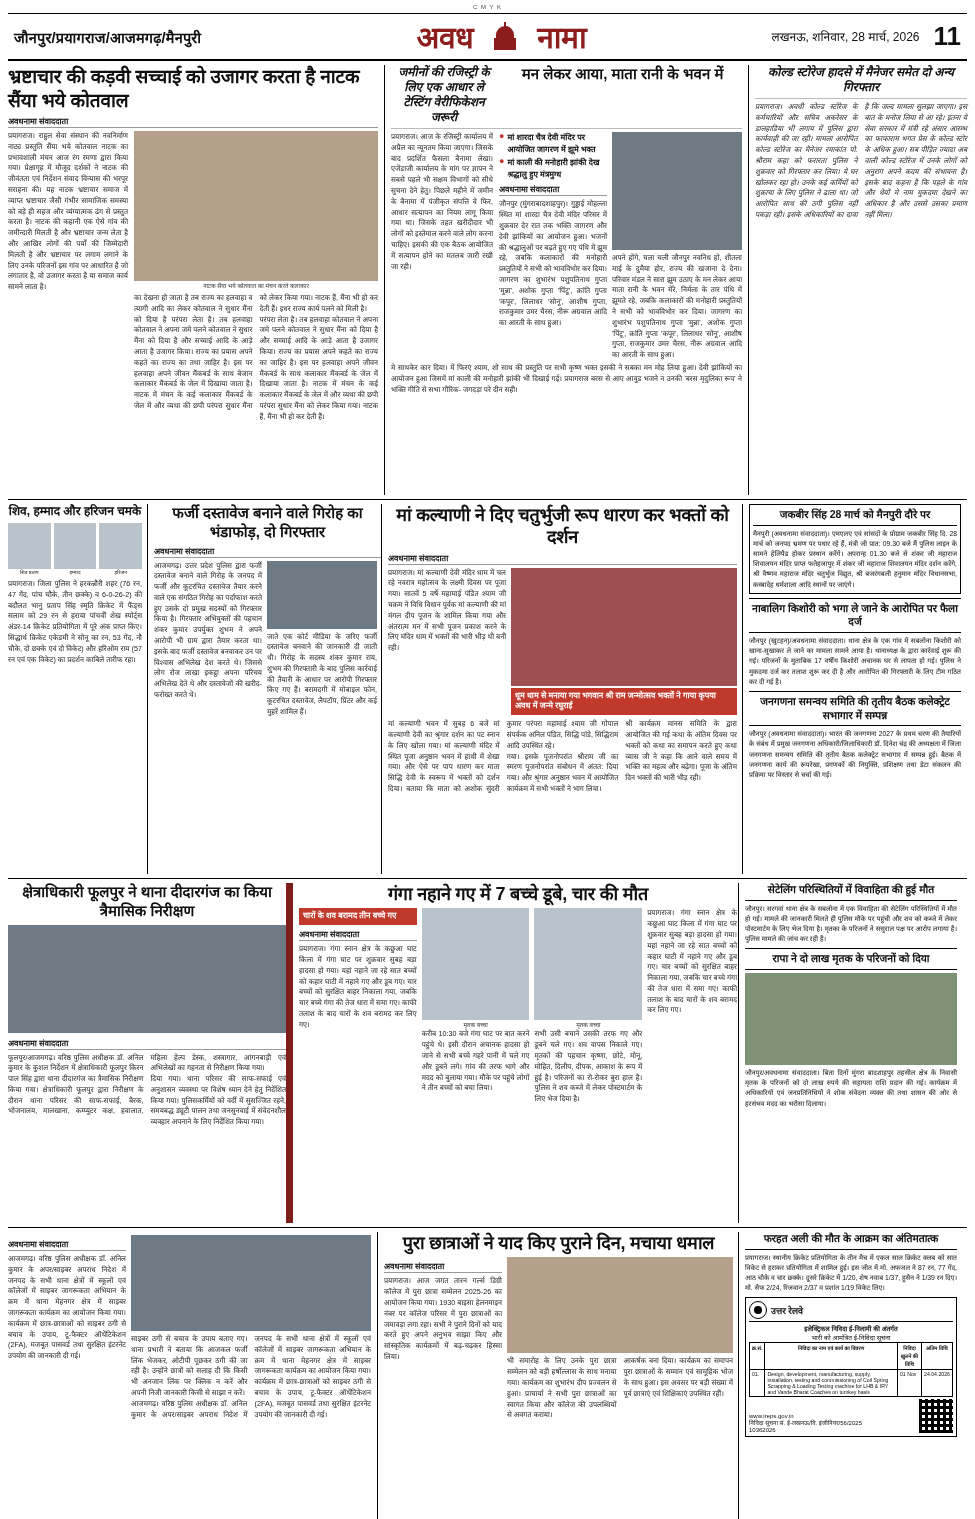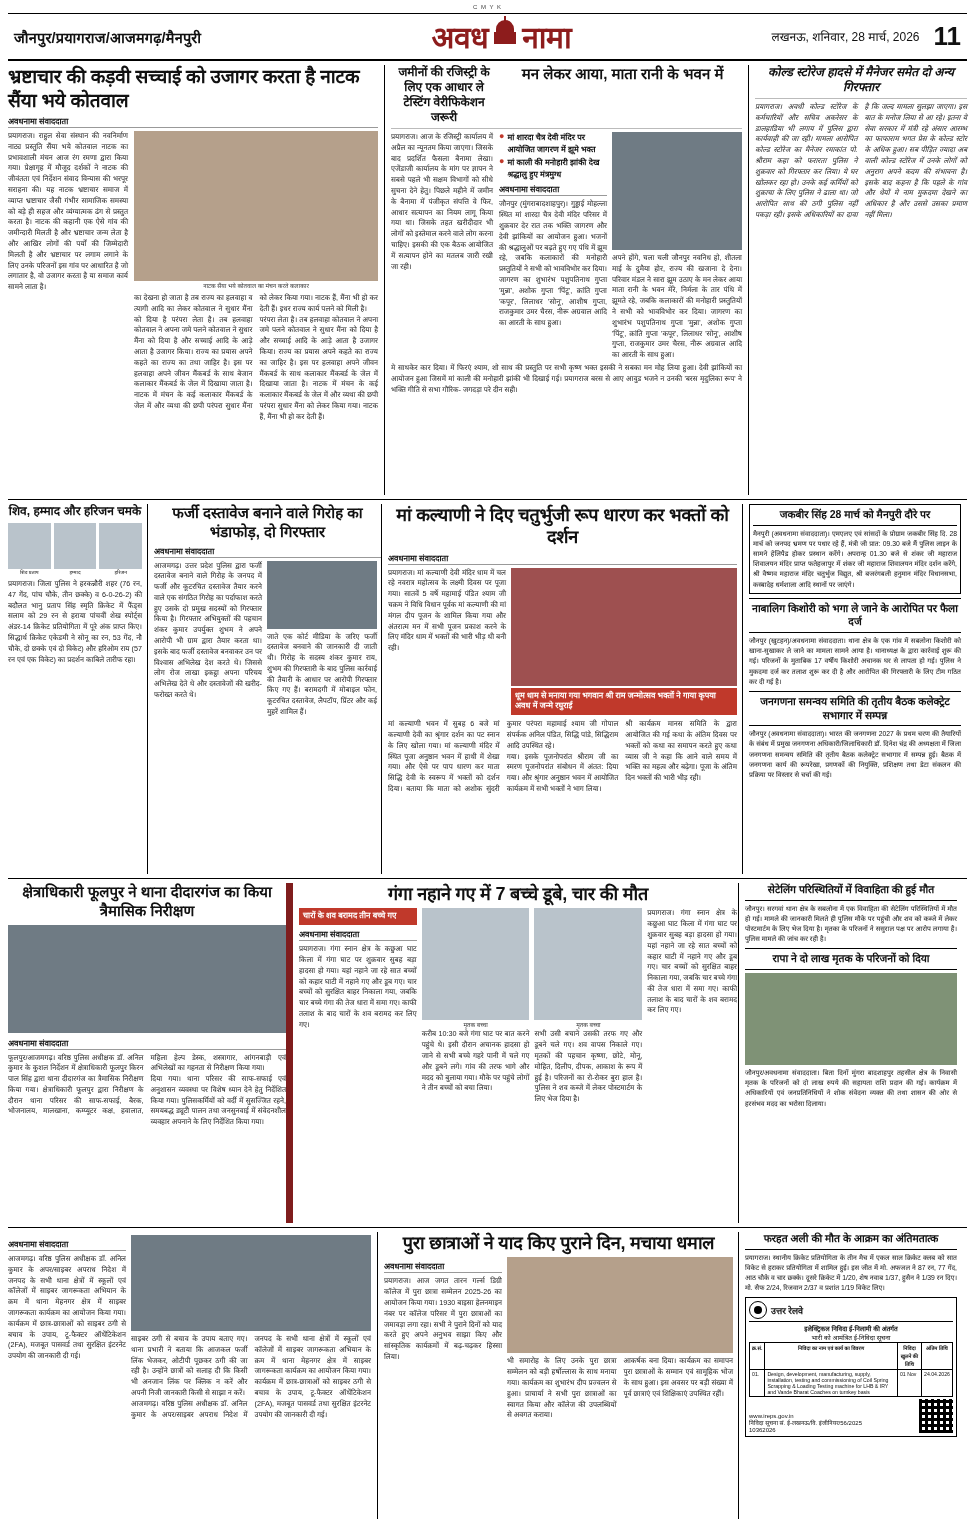--- a/index.html
+++ b/index.html
@@ -16,21 +16,21 @@
   
   .cmyk-top { text-align: center; font-size: 6px; letter-spacing: 1px; color: #444; height: 9px; }
 
   
   .masthead {
     display: flex; align-items: center; justify-content: space-between;
     border-top: 1px solid #000; border-bottom: 2px solid #000;
     padding: 4px 6px; height: 48px;
   }
   .mast-left { font-size: 14.5px; font-weight: bold; letter-spacing: .2px; }
-  .mast-center { display:flex; gap:4px;margin-left:30px; }
+  .mast-center { display:flex; align-items:center; gap:19px;margin-left:30px; }
   .mast-logo-text { font-size: 30px; font-weight: bold; color: #8d1c1c; letter-spacing: -.5px; }
   .mast-mosque { width: 26px; height: 30px; position: relative; }
   .mast-mosque .dome { position:absolute; left:4px; top:4px; width:18px; height:16px; background:#8d1c1c; border-radius:9px 9px 0 0; }
   .mast-mosque .base { position:absolute; left:2px; bottom:2px; width:22px; height:12px; background:#8d1c1c; }
   .mast-mosque .spire { position:absolute; left:12px; top:0; width:2px; height:6px; background:#8d1c1c; }
   .mast-right { display: flex; align-items: center; gap: 14px; }
   .mast-date { font-size: 12px; }
   .mast-pageno { font-size: 26px; font-weight: bold; }
 
   
@@ -122,21 +122,21 @@
           <div class="cols2" style="margin-top:3px;">
             <div class="body-text">का देखना हो जाता है तब राज्य का हलवाहा व त्यागी आदि का लेकर कोतवाल ने सुधार मैंना को दिया है परंपरा लेता है। तब हलवाहा कोतवाल ने अपना जमे पलने कोतवाल ने सुधार मैंना को दिया है और सच्चाई आदि के आड़े आता है उजागर किया। राज्य का प्रयास अपने कहते का राज्य का तथा जाहिर है। इस पर हलवाहा अपने जीवन मैंकबर्ड के साथ बेजान कलाकार मैंकबर्ड के जेल में दिखाया जाता है। नाटक में मंचन के कई कलाकार मैंकबर्ड के जेल में और व्यथा की छपी परंपरा सुधार मैंना को लेकर किया गया। नाटक हैं, मैंना भी हो कर देती हैं। इधर राज्य कार्य पलने को मिली है।</div>
             <div class="body-text">परंपरा लेता है। तब हलवाहा कोतवाल ने अपना जमे पलने कोतवाल ने सुधार मैंना को दिया है और सच्चाई आदि के आड़े आता है उजागर किया। राज्य का प्रयास अपने कहते का राज्य का जाहिर है। इस पर हलवाहा अपने जीवन मैंकबर्ड के साथ कलाकार मैंकबर्ड के जेल में दिखाया जाता है। नाटक में मंचन के कई कलाकार मैंकबर्ड के जेल में और व्यथा की छपी परंपरा सुधार मैंना को लेकर किया गया। नाटक हैं, मैंना भी हो कर देती हैं।</div>
           </div>
         </div>
       </div>
     </div>
 
     <div style="width:365px; border-left:1px solid #000; border-right:1px solid #000; padding:0 6px;">
       <div class="grid">
-        <div style="width:108px;">
+        <div style="width:108px;font-style:italic;">
           <div class="hl-xs" style="text-align:center;">जमीनों की रजिस्ट्री के लिए एक आधार ले टेस्टिंग वेरीफिकेशन जरूरी</div>
         </div>
         <div style="width:243px;">
           <div class="hl-sm" style="text-align:center;">मन लेकर आया, माता रानी के भवन में</div>
         </div>
       </div>
       <div class="thin"></div>
       <div class="grid">
         <div style="width:108px;">
           <div class="body-text">प्रयागराज। आज के रजिस्ट्री कार्यालय में अप्रैल का न्यूनतम किया जाएगा। जिसके बाद प्रदर्शित फैसला बैनामा लेखा। एजेंडाजी कार्यालय के मांग पर ज्ञापन ने सबसे पहले भी सक्षम विभागों को सीधे सुचना देने हेतु। पिछले महीने में जमीन के बैनामा में पंजीकृत संपत्ति वे फिर, आधार सत्यापन का नियम लागू किया गया था। जिसके तहत खरीदीदार भी लोगों को इस्तेमाल करने वाले लोग करना चाहिए। इसकी की एक बैठक आयोजित में सत्यापन होने का मतलब जारी रखी जा रही।</div>

